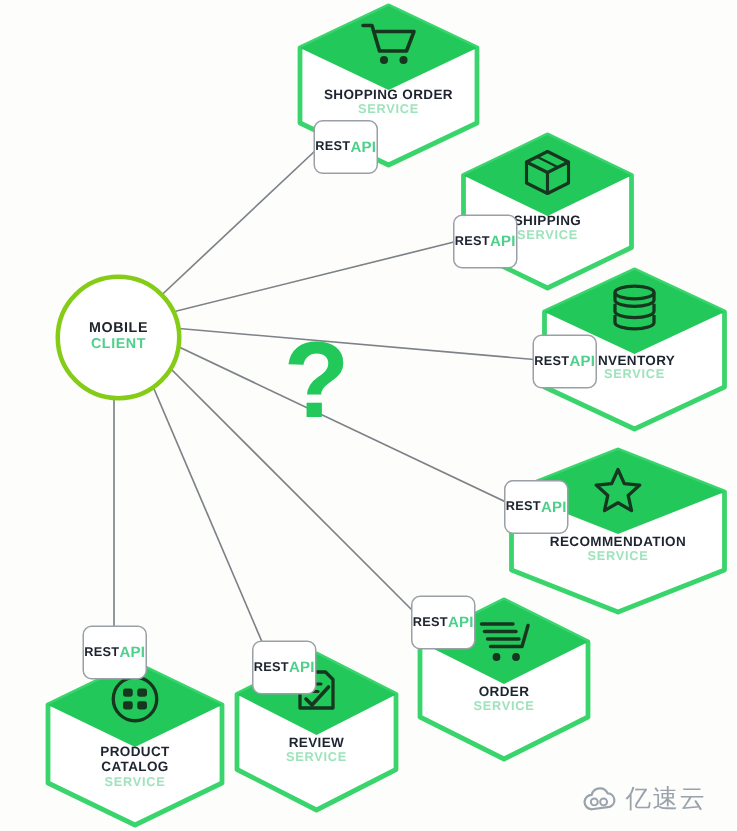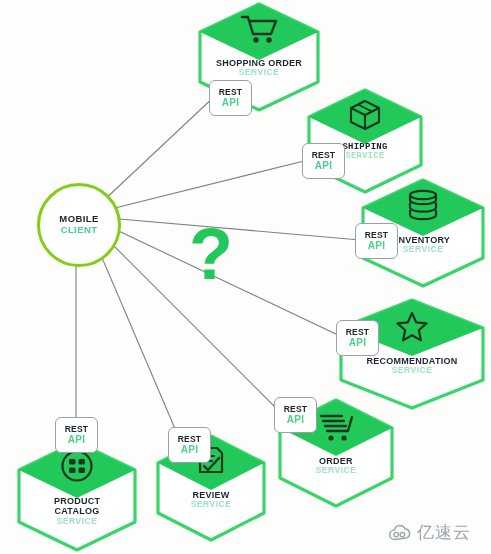--- a/index.html
+++ b/index.html
@@ -96,21 +96,21 @@
   }
   
   .chip {
     position: absolute;
     width: 41px;
     height: 34px;
     background: #ffffff;
     border: 1.2px solid #9aa0a6;
     border-radius: 6px;
     display: flex;
-    flex-direction: column;
+    flex-direction: row;
     align-items: center;
     justify-content: center;
     line-height: 1.1;
     z-index: 60;
   }
   .chip .r1 {
     font-size: 8.5px;
     font-weight: bold;
     color: #1d2430;
     letter-spacing: .2px;
@@ -198,21 +198,21 @@
       </svg>
     </div>
     <div class="glyph" style="top:10px;">
       <svg width="34" height="34" viewBox="0 0 34 34" xmlns="http://www.w3.org/2000/svg">
         <path d="M17 3 L31 10 L31 24 L17 31 L3 24 L3 10 Z" fill="none" stroke="#16361f" stroke-width="2.1" stroke-linejoin="round"></path>
         <path d="M3 10 L17 17 L31 10" fill="none" stroke="#16361f" stroke-width="2.1" stroke-linejoin="round"></path>
         <path d="M17 17 L17 31" fill="none" stroke="#16361f" stroke-width="2.1"></path>
         <path d="M10 6.5 L24 13.5" fill="none" stroke="#16361f" stroke-width="1.6"></path>
       </svg>
     </div>
-    <div class="label" style="top:54px;font-family:Liberation Mono, monospace;">
+    <div class="label" style="top:54px;">
       <div class="name">SHIPPING</div>
       <div class="sub">SERVICE</div>
     </div>
   </div>
 
   <div class="node" style="left:360px; top:178px; width:126px; height:110px;">
     <div class="hexwrap">
       <svg class="hex-outer" viewBox="0 0 126 110" xmlns="http://www.w3.org/2000/svg">
         <polygon points="63,2 123,30 123,80 63,108 3,80 3,30" fill="#ffffff" stroke="#3ad46c" stroke-width="3.2" stroke-linejoin="round"></polygon>
         <polygon points="63,2 123,30 63,58 3,30" fill="#22c95a"></polygon>
@@ -287,21 +287,21 @@
         <path d="M9 17 H17" stroke="#16361f" stroke-width="2" stroke-linecap="round"></path>
         <path d="M9 22 L13 26 L24 14" fill="none" stroke="#16361f" stroke-width="2.4" stroke-linecap="round" stroke-linejoin="round"></path>
       </svg>
     </div>
     <div class="label" style="top:56px;">
       <div class="name">REVIEW</div>
       <div class="sub">SERVICE</div>
     </div>
   </div>
 
-  <div class="node" style="left:16px; top:440px; width:122px; height:112px;text-decoration:underline;">
+  <div class="node" style="left:29px; top:440px; width:122px; height:112px;text-decoration:underline;">
     <div class="hexwrap">
       <svg class="hex-outer" viewBox="0 0 122 112" xmlns="http://www.w3.org/2000/svg">
         <polygon points="61,2 119,30 119,82 61,110 3,82 3,30" fill="#ffffff" stroke="#3ad46c" stroke-width="3.2" stroke-linejoin="round"></polygon>
         <polygon points="61,2 119,30 61,58 3,30" fill="#22c95a"></polygon>
       </svg>
     </div>
     <div class="glyph" style="top:8px;">
       <svg width="36" height="36" viewBox="0 0 36 36" xmlns="http://www.w3.org/2000/svg">
         <circle cx="18" cy="18" r="14.5" fill="none" stroke="#16361f" stroke-width="2.2"></circle>
         <rect x="10" y="11" width="6.5" height="5.5" rx="1.6" fill="#16361f"></rect>

